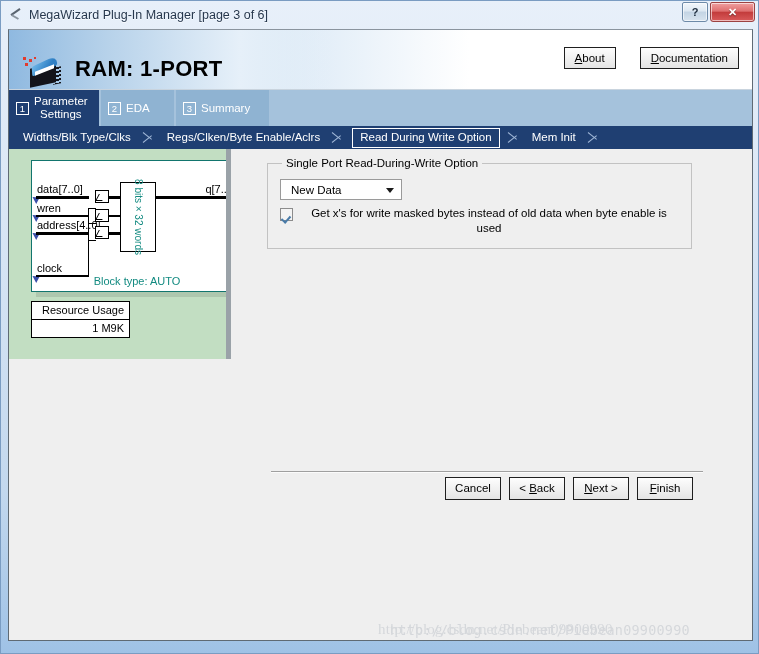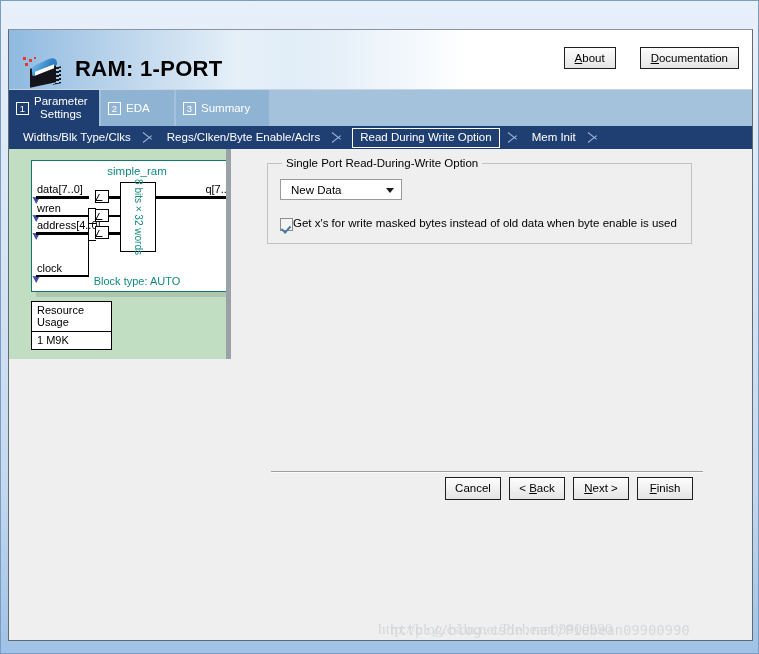--- a/index.html
+++ b/index.html
@@ -225,23 +225,23 @@
   #mem-block {
     position:absolute; left:58px; top:20px; width:38px; height:70px;
     border:1px solid #000000; background:#ffffff;
   }
   #mem-text {
     position:absolute; left:50%; top:50%;
     transform: translate(-50%,-50%) rotate(90deg);
     font-size:10px; color:#128a80; white-space:nowrap;
   }
   #resource-box {
-    position:absolute; left:22px; top:152px; width:81px;
+    position:absolute; left:22px; top:152px; width:99px;
     border:1px solid #000000; background:#ffffff;
-    font-size:11px; color:#000;
+    font-size:11px; color:#000;text-align:right;
   }
   #resource-box .hdr { padding:2px 5px 3px 5px; border-bottom:1px solid #000; }
   #resource-box .val { padding:2px 5px 3px 5px; }
 
   
   #splitter {
     position:absolute; left:217px; top:0; width:5px; height:210px;
     background:#9aa2a8;
   }
 
@@ -264,21 +264,21 @@
     position:relative; width:122px; height:21px;
     border:1px solid #9a9a9a; background:#ffffff;
     display:flex; align-items:center; cursor:pointer; flex:0 0 auto;
   }
   .combo .sel { font-size:11.5px; color:#000; padding-left:10px; }
   .combo .arrow {
     position:absolute; right:7px; top:8px;
     width:0;height:0;border-left:4px solid transparent;border-right:4px solid transparent;
     border-top:5px solid #1a1a1a;
   }
-  #mask-row { display:flex; align-items:flex-start; margin-top:16px; }
+  #mask-row { display:flex; align-items:flex-start; gap:6px; margin-top:6px;text-align:center; }
   .checkbox {
     width:13px; height:13px; flex:0 0 auto; margin-top:2px;
     border:1px solid #8c8c8c; background:#f4f4f4;
     position:relative; cursor:pointer;
   }
   .checkbox.checked:after {
     content:""; position:absolute; left:2px; top:5px;
     width:4px; height:7px;
     border-right:2px solid #4a7ba8; border-bottom:2px solid #4a7ba8;
     transform: rotate(42deg);
@@ -306,20 +306,31 @@
     font-size:15px; color:#9aa3ae; letter-spacing:0.2px;
   }
   #watermark .wm.serif { font-family:"Liberation Serif", serif; left:2px; top:2px; }
   #watermark .wm.mono  { font-family:"DejaVu Sans Mono", monospace; left:14px; top:3px; font-size:13.5px; }
 </style>
 </head>
 <body>
 
 <div id="window">
 
+  <div id="titlebar">
+    <div id="title-icon">
+      <div class="t1"></div>
+        <div class="t2"></div>
+    </div>
+    <div id="title-text">MegaWizard Plug-In Manager [page 3 of 6]</div>
+    <div id="win-buttons">
+      <div class="winbtn help">?</div>
+      <div class="winbtn close">✕</div>
+    </div>
+  </div>
 
   <div id="client">
 
     <div id="banner">
       <div id="banner-left-shade"></div>
       <div id="chip-logo">
         <div class="sparkle" style="left:1px;top:0px;"></div>
         <div class="sparkle" style="left:7px;top:2px;"></div>
         <div class="sparkle" style="left:3px;top:6px;"></div>
         <div class="sparkle" style="left:12px;top:0px;width:2px;height:2px;"></div>
@@ -371,21 +382,20 @@
         <span class="txt">Mem Init</span>
       </div>
       <div class="chev"></div>
     </div>
 
     <div id="body">
 
       <div id="diagram-pane">
 
         <div id="diagram-box">
-          <div id="diag-name">simple_ram</div>
 
           <div class="port-label" style="left:5px; top:22px;">data[7..0]</div>
           <div class="port-label" style="left:5px; top:41px;">wren</div>
           <div class="port-label" style="left:5px; top:58px;">address[4..0]</div>
           <div class="port-label" style="left:5px; top:101px;">clock</div>
           <div class="port-label" style="right:6px; top:22px;">q[7..0]</div>
 
           <div class="arrowin" style="left:2px; top:34px; transform:rotate(-28deg);"></div>
           <div class="arrowin" style="left:2px; top:52px; transform:rotate(-28deg);"></div>
           <div class="arrowin" style="left:2px; top:70px; transform:rotate(-28deg);"></div>

